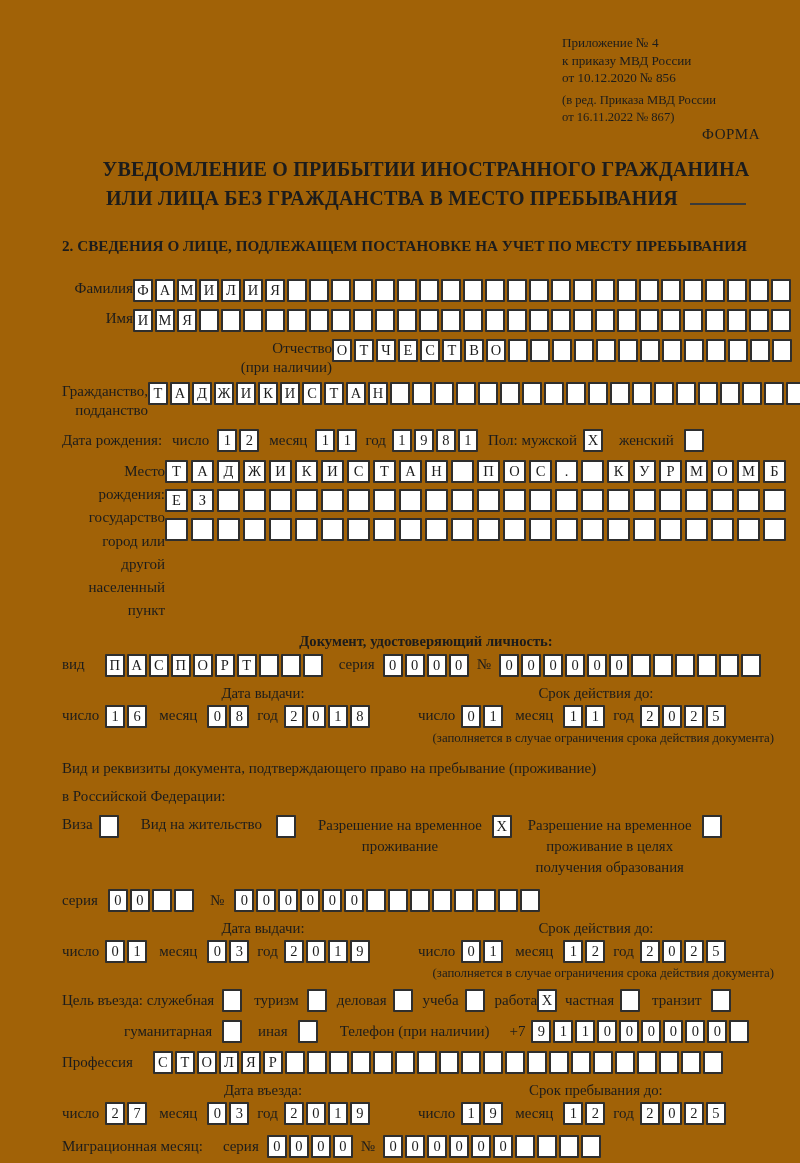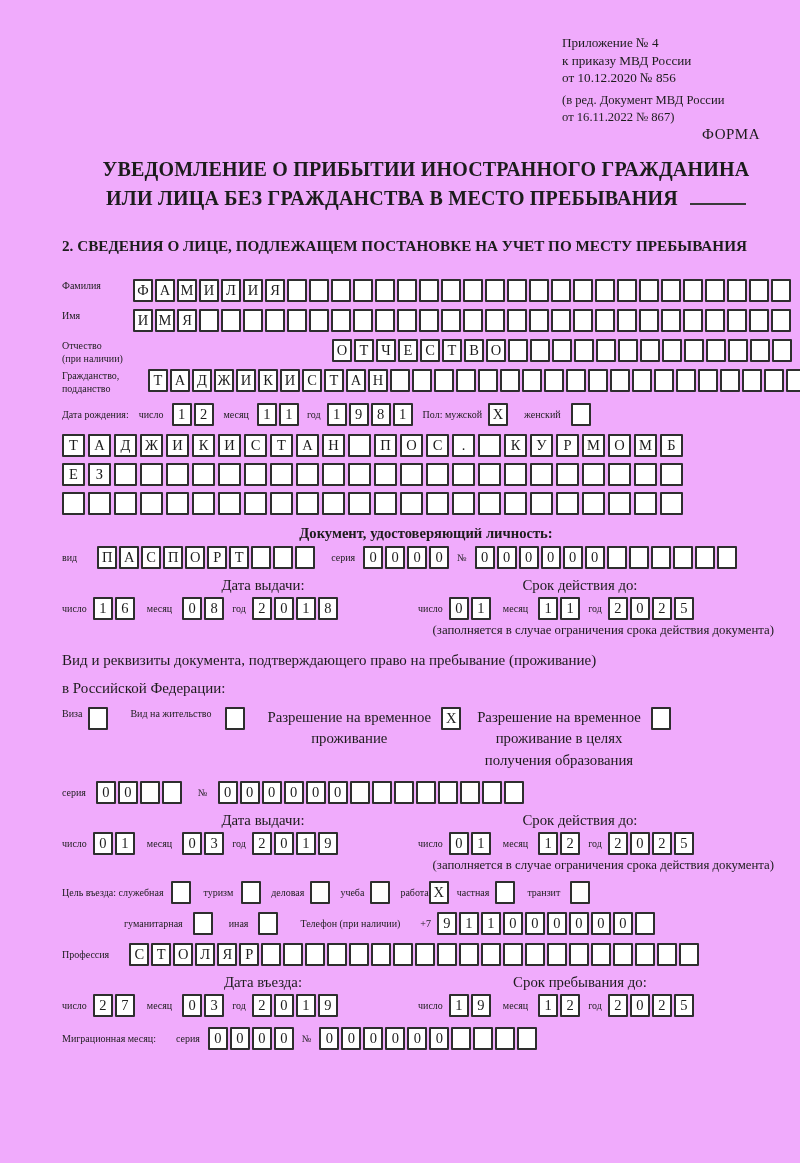--- a/index.html
+++ b/index.html
@@ -1,29 +1,29 @@
 <!DOCTYPE html>
 <html><head>
 <meta charset="utf-8">
 <style>
   html,body {margin:0; padding:0; background:#e8e8e8;}
   .page {
     width:800px; height:1163px; box-sizing:border-box; margin:0 auto;
-    background:#f0abfc; color:#1c1c1c;
+    background:#a16207; color:#1c1c1c;
     font-family:"Liberation Serif","DejaVu Serif",serif;
     padding:34px 10px 18px 62px; overflow:hidden; position:relative;
   }
   .annex {margin-left:500px; font-size:13.2px; line-height:1.34;}
   .annex .amend {margin-top:5px; font-size:12.6px;}
   .form-label {text-align:right; margin-right:30px; margin-top:0; font-weight:normal; font-size:15px; letter-spacing:.5px;}
   .title {text-align:center; font-weight:bold; font-size:20px; line-height:1.45; margin-top:12px; letter-spacing:.2px; white-space:nowrap;}
   .blank {display:inline-block; width:56px; height:13px; border-bottom:2px solid #3a3a3a; margin-left:12px;}
   .section-heading {margin-top:24px; font-weight:bold; font-size:15.2px; white-space:nowrap; letter-spacing:0;}
   .r {display:flex; align-items:flex-start;}
-  .lbl {font-size:10px; line-height:1.3; flex:none;}
+  .lbl {font-size:15px; line-height:1.3; flex:none;text-align:right;}
   .ml {white-space:pre-line;}
   .cells {display:flex; flex-wrap:nowrap; flex:none;}
   .cell {
     box-sizing:border-box; width:20px; height:23px; flex:none;
     border:2px solid #2e2e2e; border-radius:1px; margin-right:2px; background:#fff;
     display:inline-flex; align-items:center; justify-content:center;
     font-size:14.5px; font-family:"Liberation Serif","DejaVu Serif",serif;
   }
   .pitch26 .cell {width:23px; margin-right:3px;}
   .w71 {width:71px;} .w86 {width:86px;} .w270 {width:270px;} .w103 {width:103px; line-height:1.55;}
@@ -46,21 +46,21 @@
 </head>
 <body>
 
 <div class="page">
 
   <div class="annex">
     <div>Приложение № 4</div>
     <div>к приказу МВД России</div>
     <div>от 10.12.2020 № 856</div>
     <div class="amend">
-      <div>(в ред. Документ МВД России</div>
+      <div>(в ред. Приказа МВД России</div>
       <div>от 16.11.2022 № 867)</div>
     </div>
   </div>
 
   <div class="form-label">ФОРМА</div>
 
   <div class="title">
     <div>УВЕДОМЛЕНИЕ О ПРИБЫТИИ ИНОСТРАННОГО ГРАЖДАНИНА</div>
     <div><span>ИЛИ ЛИЦА БЕЗ ГРАЖДАНСТВА В МЕСТО ПРЕБЫВАНИЯ</span><span class="blank"></span></div>
   </div>
@@ -227,20 +227,24 @@
     <div class="cells sp6">
         <span class="cell">X</span>
       </div>
     <span class="lbl sp14">женский</span>
     <div class="cells sp10">
         <span class="cell"></span>
       </div>
   </div>
 
   <div class="r mt8">
+    <div class="lbl ml w103">Место рождения:
+государство
+город или другой
+населенный пункт</div>
     <div class="vgap6">
       <div class="cells pitch26">
           <span class="cell">Т</span>
           <span class="cell">А</span>
           <span class="cell">Д</span>
           <span class="cell">Ж</span>
           <span class="cell">И</span>
           <span class="cell">К</span>
           <span class="cell">И</span>
           <span class="cell">С</span>

